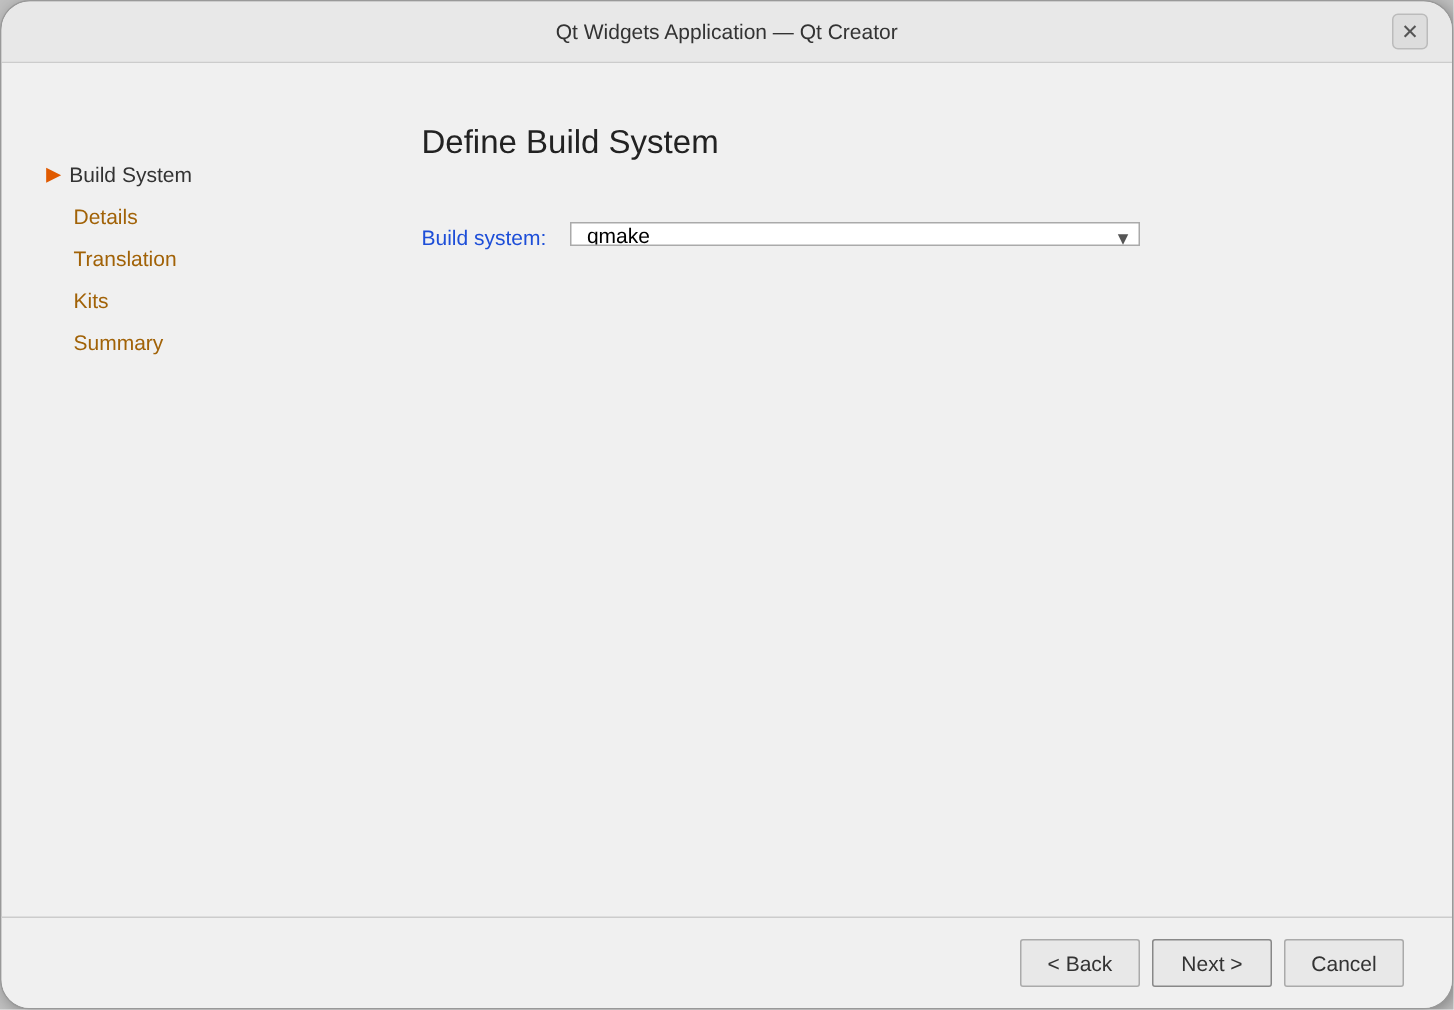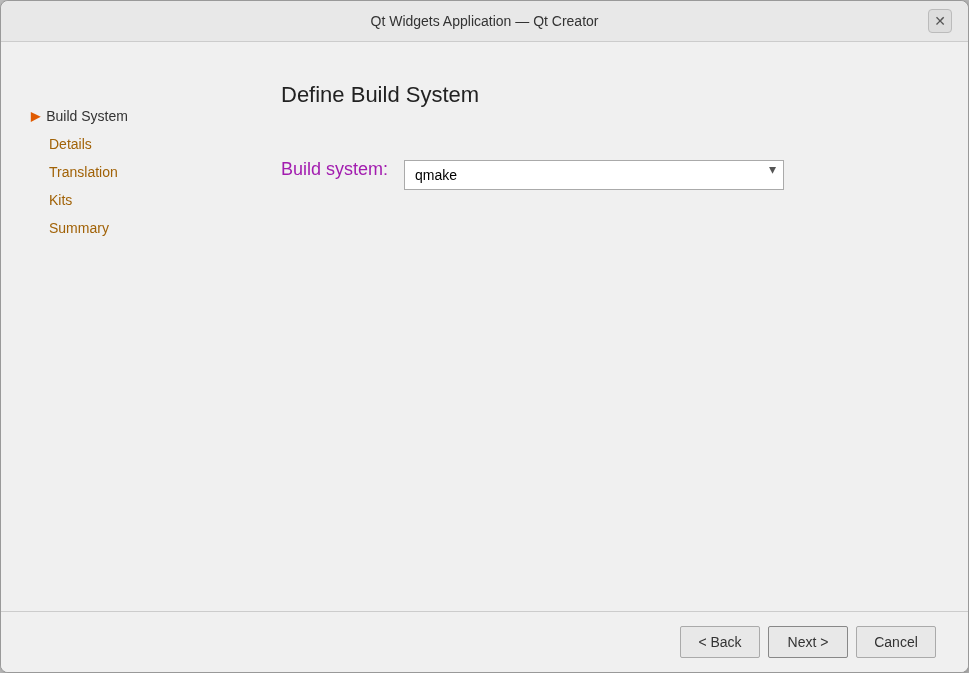--- a/index.html
+++ b/index.html
@@ -15,21 +15,21 @@
       justify-content: center;
       height: 100vh;
       font-family: "Segoe UI", Arial, sans-serif;
     }
 
     .window {
       width: 969px;
       height: 673px;
       background: #f0f0f0;
       border: 1px solid #999;
-      border-radius: 8px;
+      border-radius: 20px;
       display: flex;
       flex-direction: column;
       box-shadow: 2px 2px 10px rgba(0,0,0,0.3);
       overflow: hidden;
     }
 
     .title-bar {
       background: #e8e8e8;
       border-bottom: 1px solid #ccc;
       padding: 8px 16px;
@@ -118,41 +118,40 @@
     }
 
     .form-row {
       display: flex;
       align-items: center;
       gap: 16px;
       margin-bottom: 20px;
     }
 
     .form-label {
-      font-size: 18px;
-      color: #a21caf;
+      font-size: 14px;
+      color: #1d4ed8;
       white-space: nowrap;
     }
 
     .select-wrapper {
       position: relative;
       width: 380px;
     }
 
     .select-wrapper select {
       width: 100%;
-      height: 30px;
+      height: 16px;
       border: 1px solid #aaa;
       background: white;
       font-size: 14px;
       padding: 0 30px 0 10px;
       appearance: none;
       -webkit-appearance: none;
       cursor: pointer;
-      margin-top: 12px;
     }
 
     .select-wrapper::after {
       content: "▾";
       position: absolute;
       right: 8px;
       top: 50%;
       transform: translateY(-50%);
       pointer-events: none;
       font-size: 14px;

